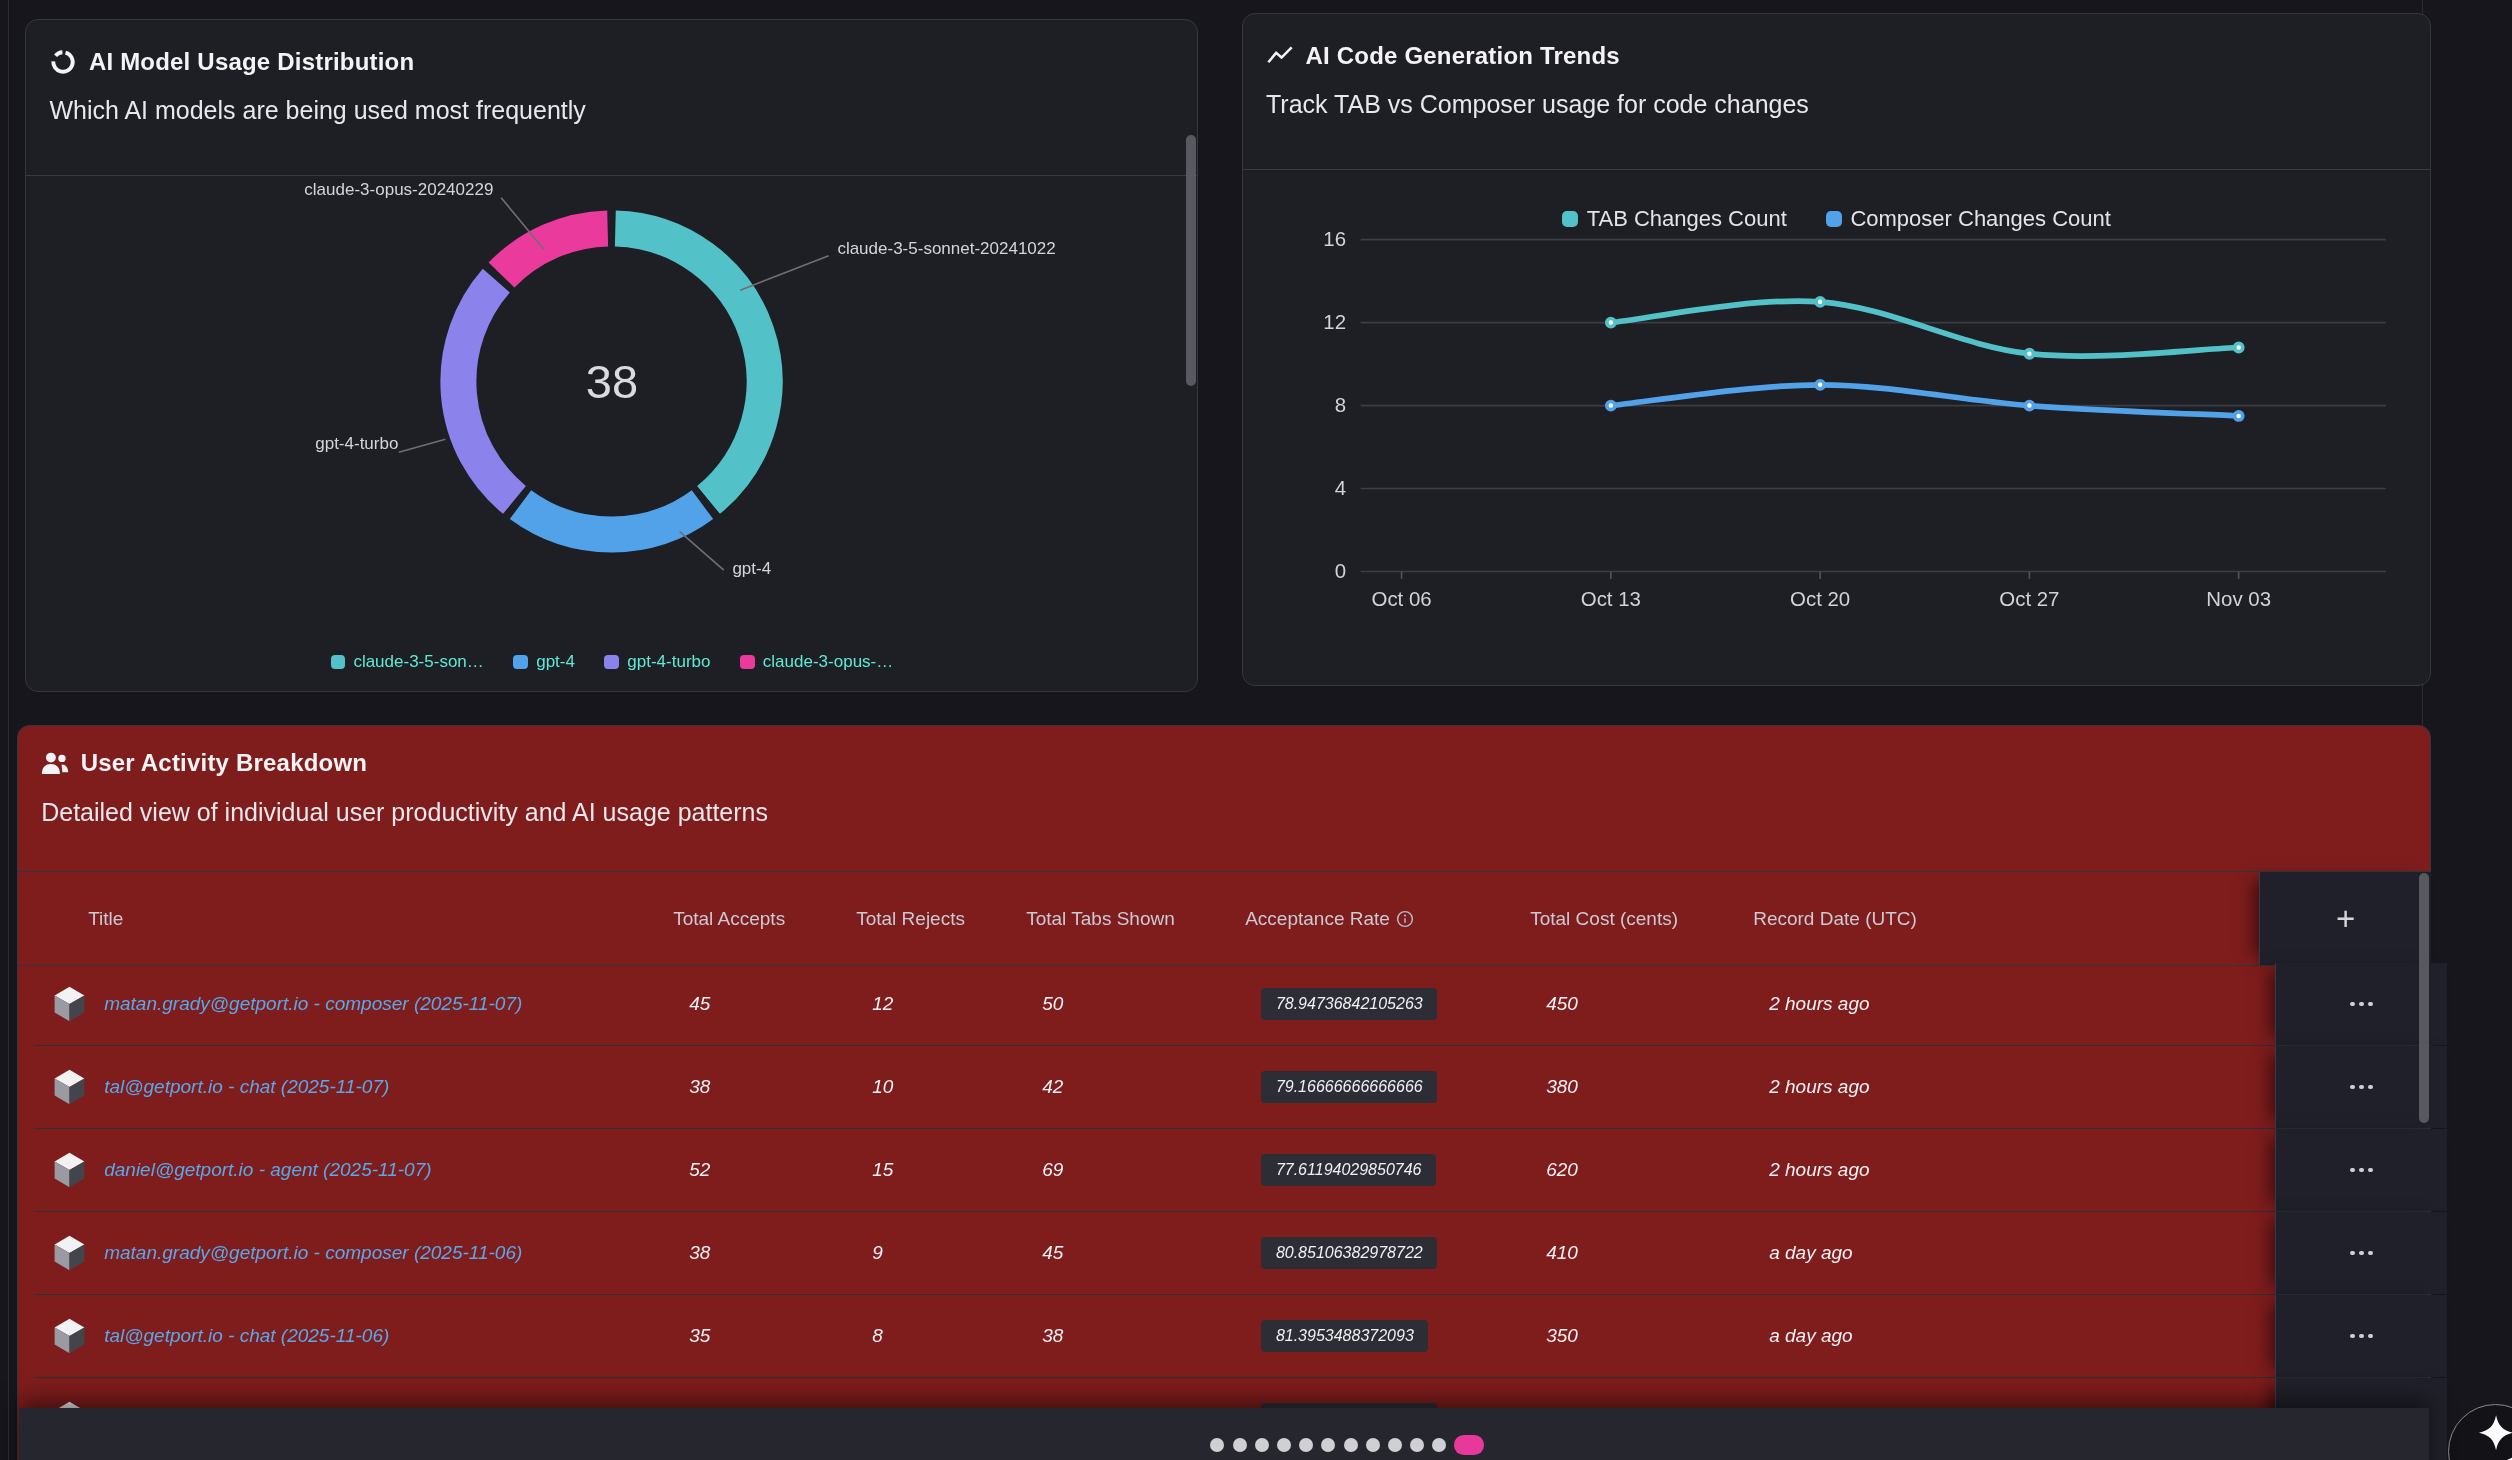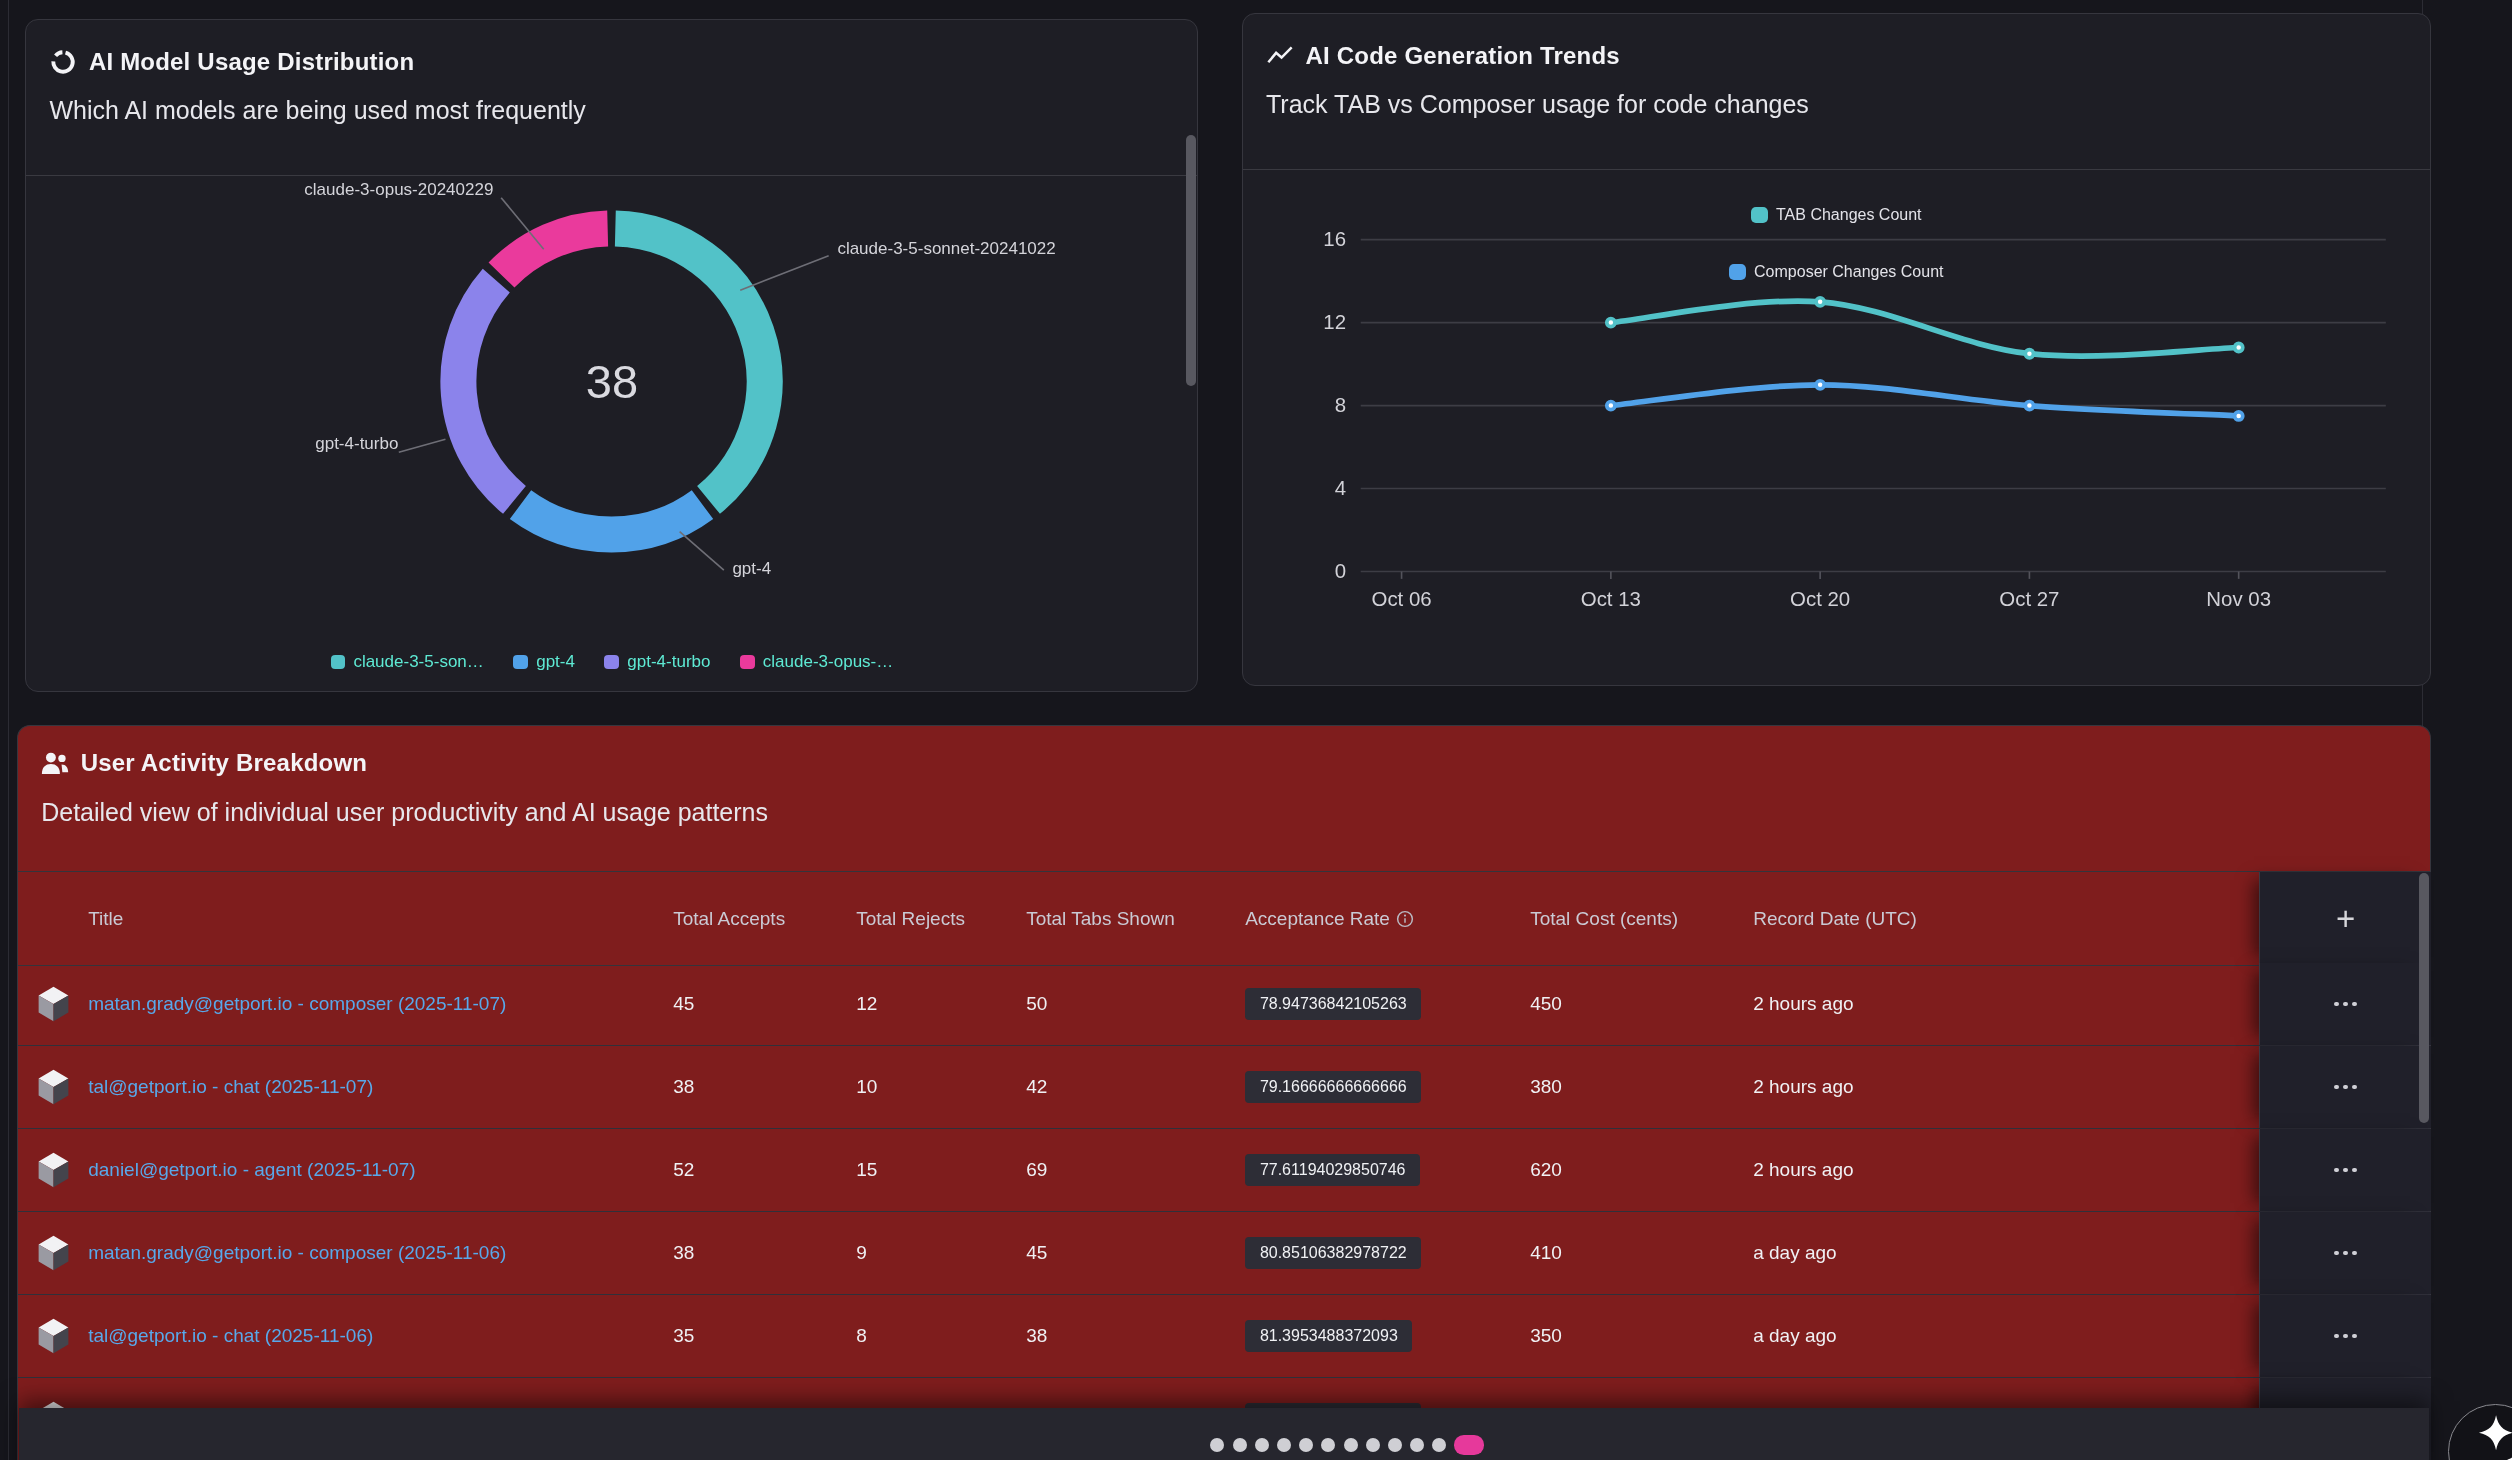--- a/index.html
+++ b/index.html
@@ -31,34 +31,34 @@
   #donut-legend{position:absolute;left:0;right:0;top:632px;display:flex;justify-content:center;
     gap:29.5px;align-items:center;font-size:17px;color:#5eead4;}
   .lg-item{display:flex;align-items:center;gap:8.2px;}
   .lg-swatch{width:14.7px;height:14.7px;border-radius:4.1px;}
   .scroll-thumb{position:absolute;width:9.8px;border-radius:5.7px;background:#585860;}
   #donut-scroll{right:1.6px;top:115px;height:251px;}
 
   
   #trends-card{left:1233px;top:13px;width:1189px;height:673px;}
   #chart-legend{position:absolute;top:192px;left:0;right:0;display:flex;justify-content:center;
-    gap:39px;align-items:center;font-size:16px;color:#e3e3e9;flex-direction:column;}
+    gap:39px;align-items:center;font-size:22px;color:#e3e3e9;}
   .lg-swatch2{width:16.4px;height:16.4px;border-radius:4.9px;}
   #line-svg{position:absolute;inset:0;}
 
   
   #table-card{left:8.2px;top:725px;width:2414px;height:908px;border-bottom:none;
     border-radius:13px 13px 0 0;background:#7f1d1d;}
   #table-card .card-header{height:145px;border-bottom:none;padding-top:23px;}
   #table-card .card-sub{margin-top:21px;}
   .thead{position:absolute;left:0;right:0;top:145px;height:93px;display:grid;
     grid-template-columns:70px 585px 183px 170px 219px 285px 223px 506px 172px;
     align-items:center;border-top:0.8px solid #34343c;border-bottom:0.8px solid #34343c;
     font-size:19px;color:#cacad4;}
-  .tbody{position:absolute;left:0;right:0;top:237px;}
+  .tbody{position:absolute;left:16px;right:0;top:237px;font-style:italic;}
   .tr{display:grid;grid-template-columns:70px 585px 183px 170px 219px 285px 223px 506px 172px;
     align-items:center;height:82px;border-bottom:0.8px solid #30303a;font-size:19px;color:#f0f1f4;}
   .row-icon{justify-self:center;display:flex;}
   .title-link{color:#58a8ea;text-decoration:none;cursor:pointer;}
   .badge{display:inline-block;background:#2d2d36;border-radius:4px;padding:7.4px 14.7px;
     font-size:16px;color:#f0f1f4;}
   .td-actions,.th-actions{position:relative;height:100%;display:flex;align-items:center;justify-content:center;
     border-left:0.8px solid #3a3a44;background:#20202a;box-shadow:-13px 0 16.4px -8.2px rgba(0,0,0,.55);}
   .plus-btn{background:none;border:none;color:#d6d6da;font-size:33px;font-weight:300;cursor:pointer;line-height:1;}
   .dots-btn{background:none;border:none;display:flex;gap:4.1px;cursor:pointer;padding:8.2px;}

